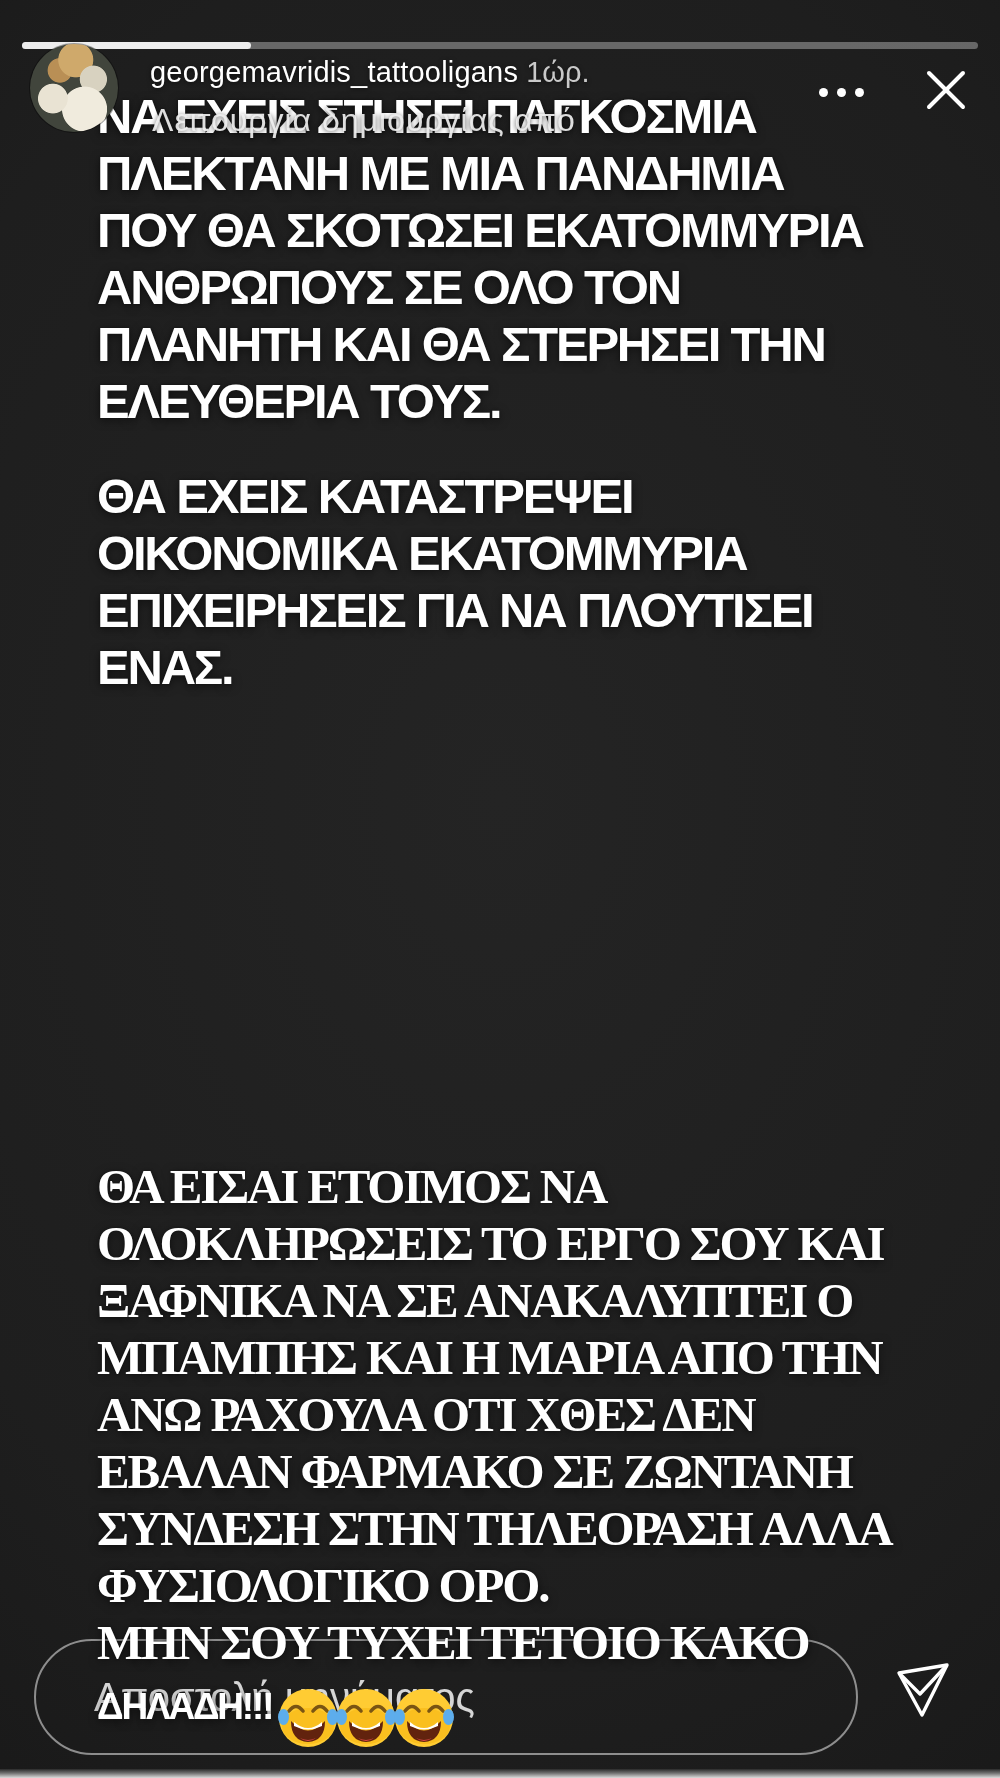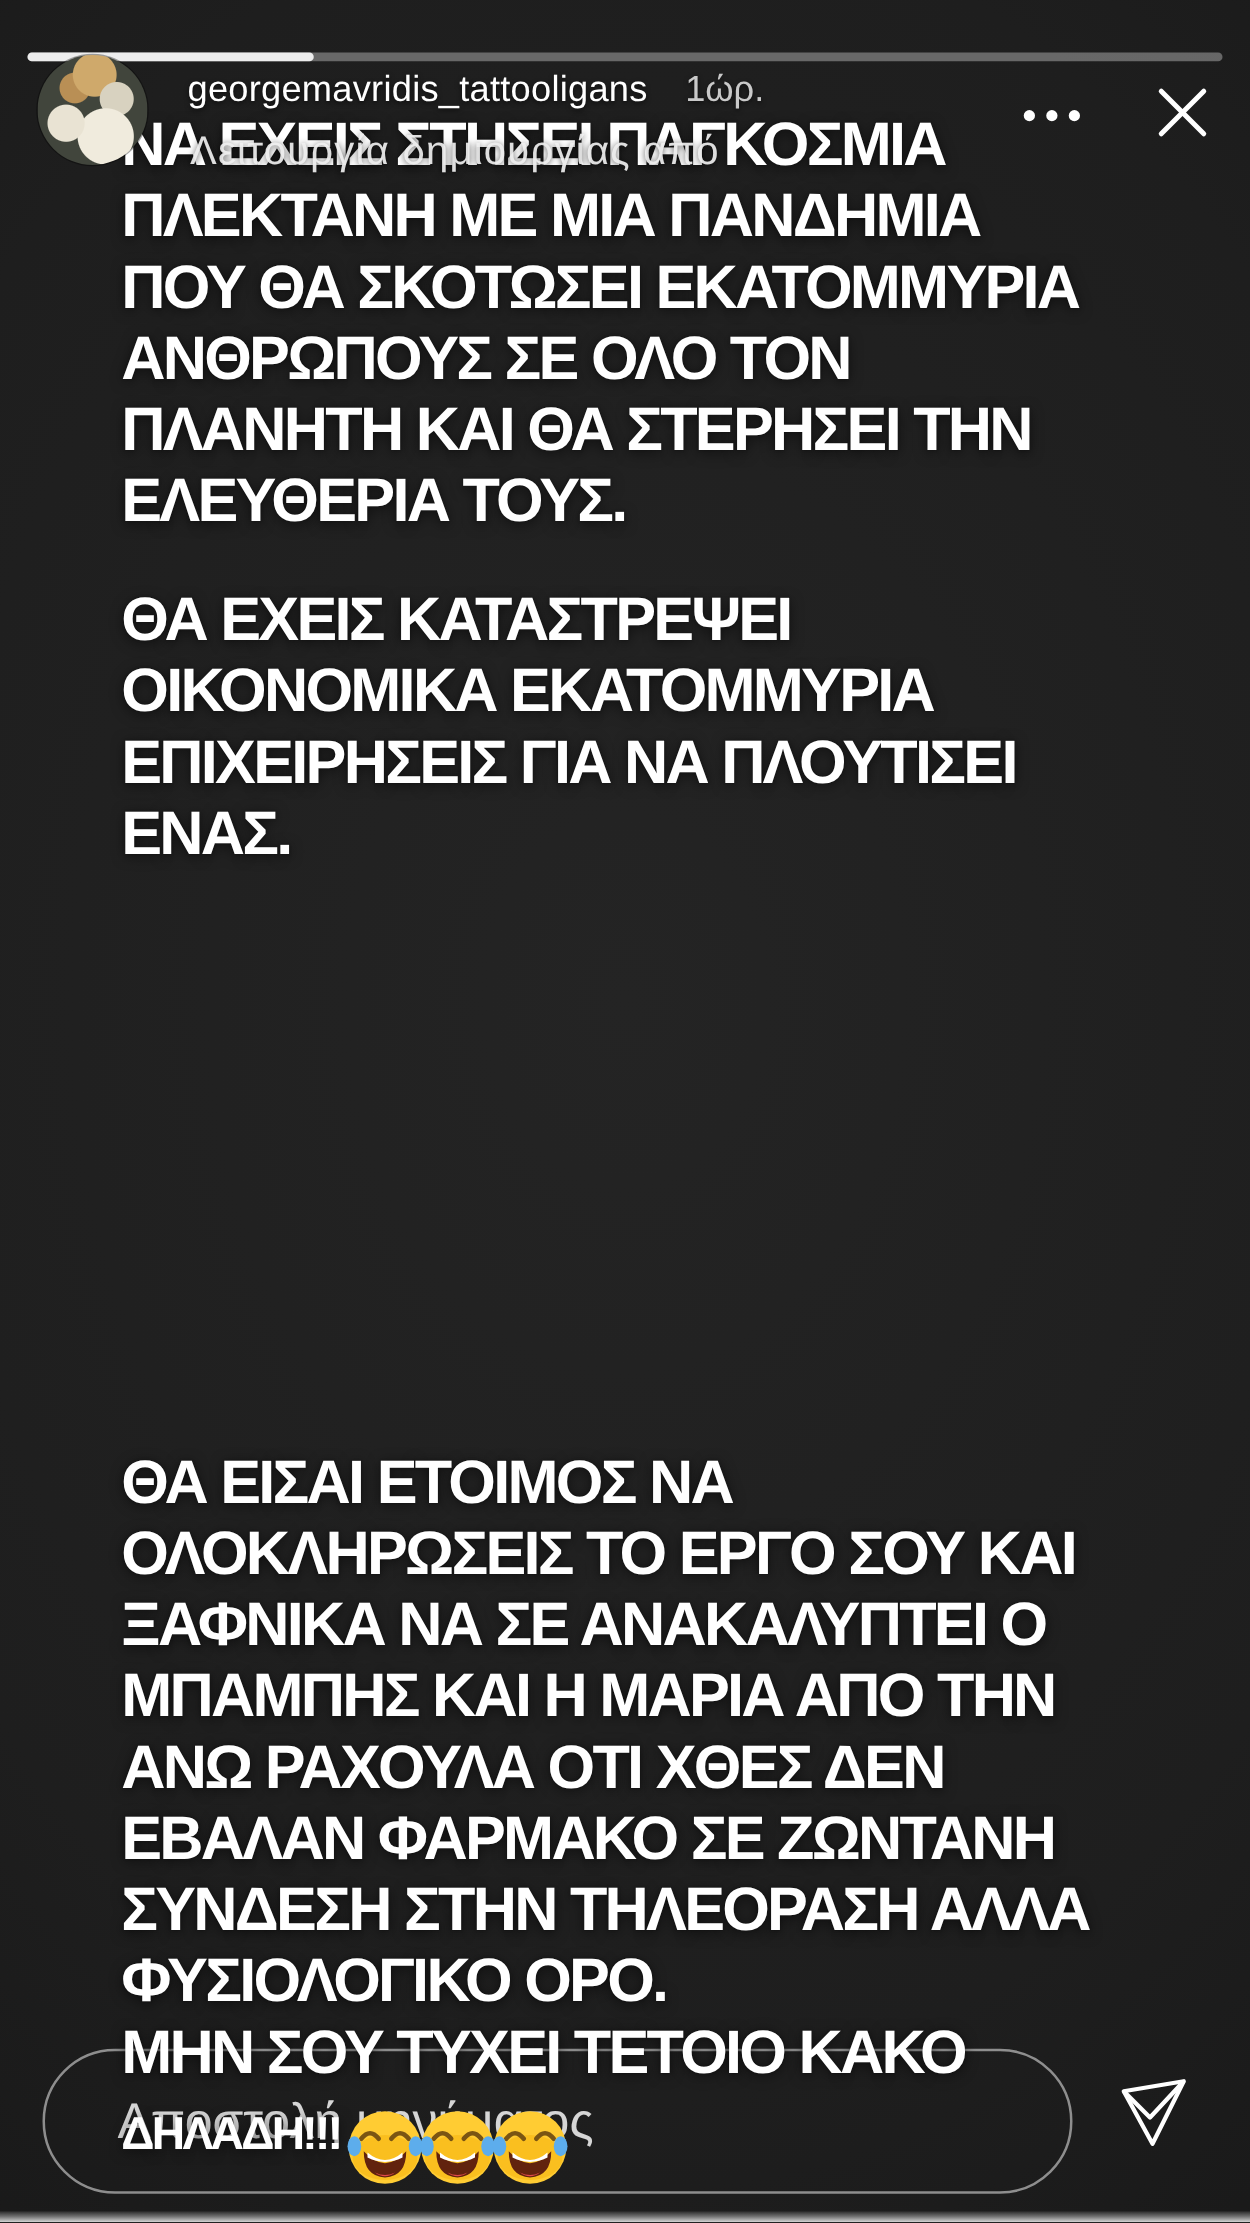--- a/index.html
+++ b/index.html
@@ -25,21 +25,21 @@
       radial-gradient(circle at 72% 40%, #d8d2c0 0 16%, rgba(0,0,0,0) 17%),
       radial-gradient(circle at 52% 18%, #cfa96b 0 20%, rgba(0,0,0,0) 21%),
       radial-gradient(circle at 34% 30%, #b98f55 0 14%, rgba(0,0,0,0) 15%),
       #41453c;
     box-shadow:0 0 0 1px rgba(0,0,0,0.35);
   }
 
   .user-row{position:absolute;left:150px;top:56px;display:flex;align-items:baseline;z-index:33;}
   .username{color:#ffffff;font-size:29px;font-weight:400;letter-spacing:.2px;
     text-shadow:0 1px 4px rgba(0,0,0,.6);}
-  .story-time{color:#c9c9c9;font-size:29px;font-weight:400;margin-left:30px;
+  .story-time{color:#c9c9c9;font-size:29px;font-weight:400;margin-left:8px;
     text-shadow:0 1px 4px rgba(0,0,0,.6);}
 
   .more-btn{position:absolute;left:806px;top:70px;width:70px;height:44px;z-index:33;
     display:flex;align-items:center;justify-content:center;gap:9px;background:none;border:none;cursor:pointer;}
   .more-btn i{width:9px;height:9px;border-radius:50%;background:#fff;display:block;}
 
   .close-btn{position:absolute;left:910px;top:54px;width:72px;height:72px;z-index:33;
     background:none;border:none;cursor:pointer;padding:0;}
 
   .attribution{
@@ -51,21 +51,21 @@
   
   .story-par{
     position:absolute;left:97px;width:870px;z-index:20;
     color:#ffffff;font-size:49px;font-weight:700;line-height:57px;letter-spacing:-2.2px;
     white-space:pre-line;
     text-shadow:0 2px 10px rgba(0,0,0,.55), 0 0 2px rgba(0,0,0,.35);
   }
   #par-1{top:88px;}
   #par-2{top:468px;}
   #par-3{top:818px;}
-  #par-4{top:1158px;}
+  #par-4{top:1158px;font-family:Liberation Serif, serif;}
 
   .last-line{
     position:absolute;left:97px;top:1686px;z-index:21;display:flex;align-items:flex-start;
     color:#fff;font-size:37px;font-weight:700;letter-spacing:-2.2px;
     text-shadow:0 2px 10px rgba(0,0,0,.55);
   }
   #emoji-row{display:flex;align-items:center;margin-left:10px;}
   #emoji-row .emoji{width:64px;height:64px;margin-left:-6px;display:block;}
 
   

